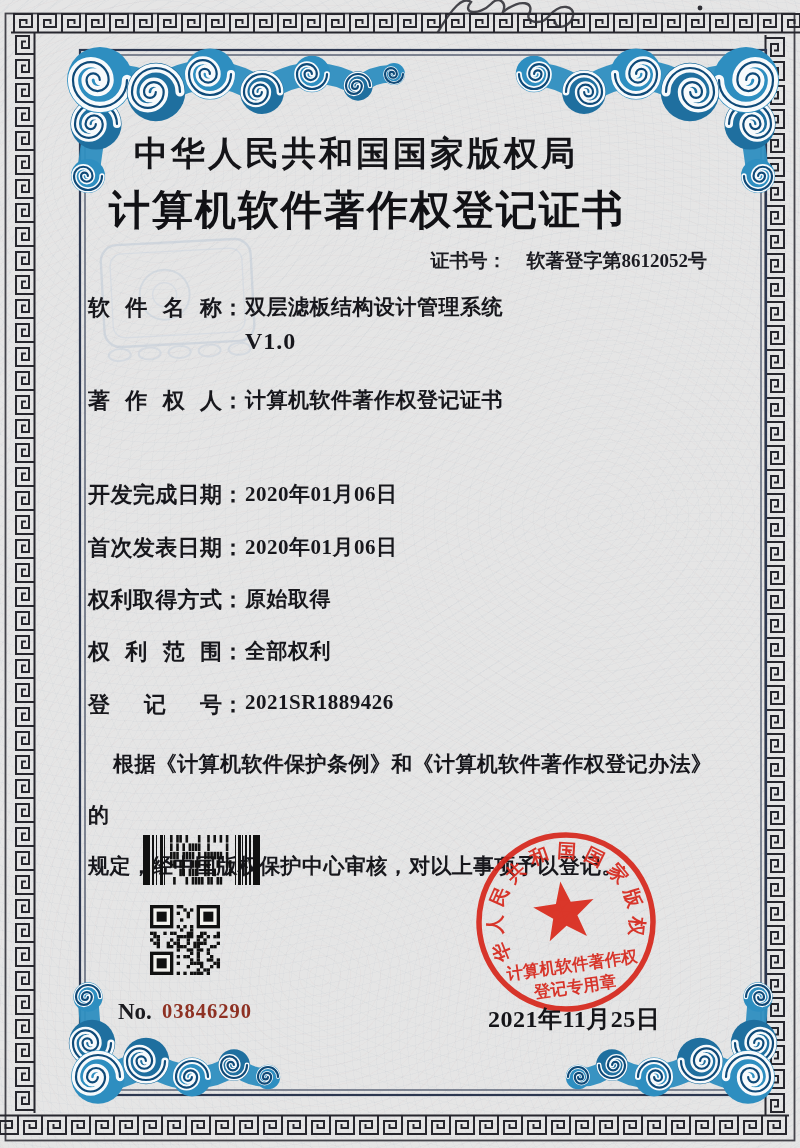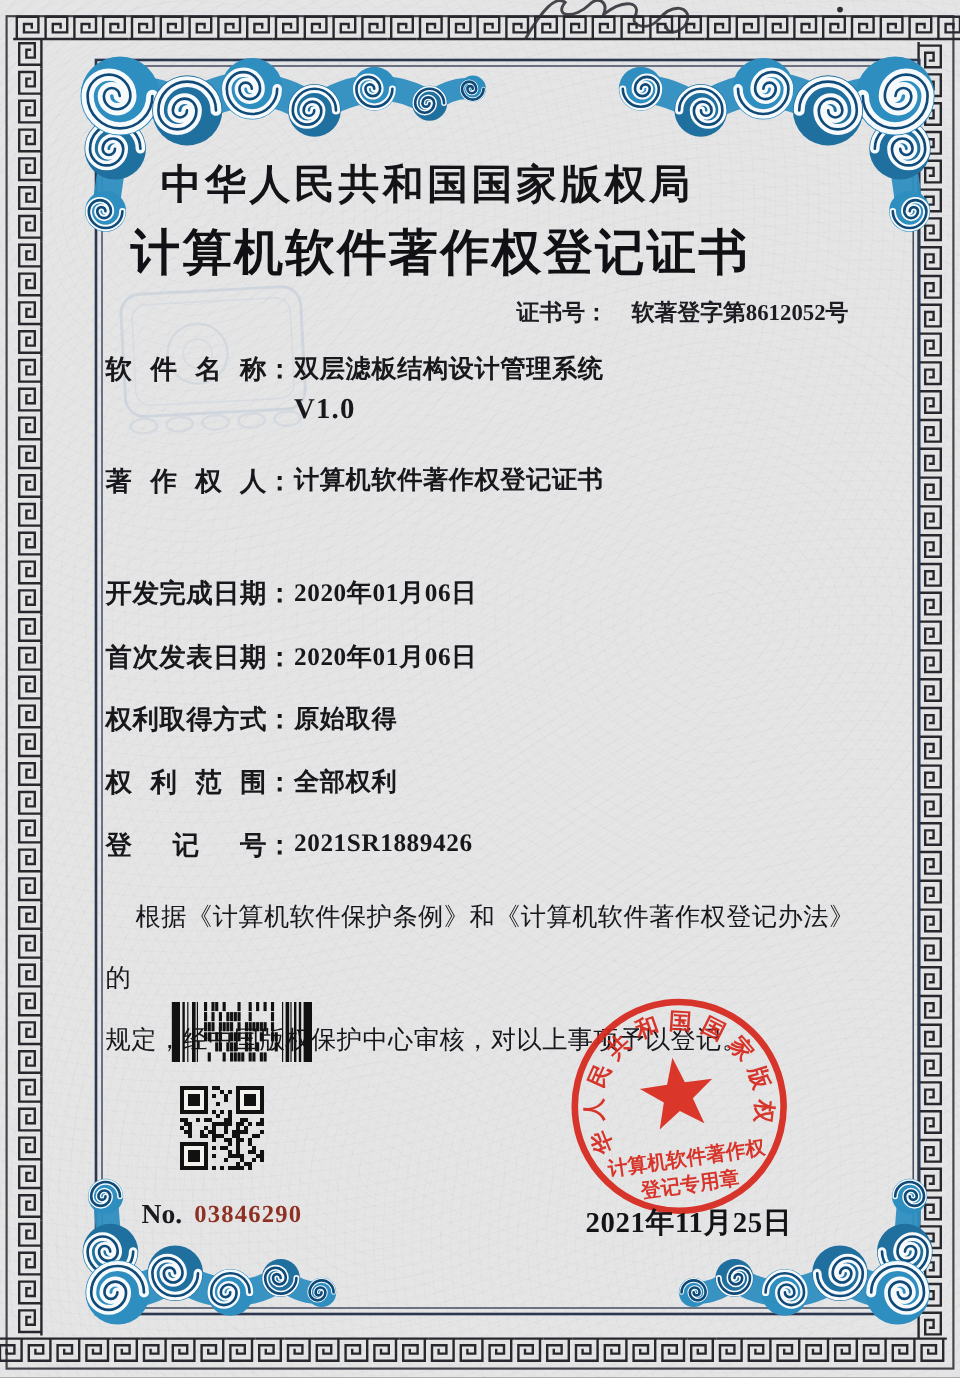--- a/index.html
+++ b/index.html
@@ -33,21 +33,21 @@
   .cert-no .v{margin-left:20px;}
   .field{position:absolute;left:88px;display:flex;align-items:flex-start;font-weight:700;font-size:22px;color:#17171c;}
   .field .lab{display:inline-flex;justify-content:space-between;width:134px;}
   .field .colon{width:22px;}
   .field .val{margin-left:1px;font-size:21px;letter-spacing:.5px;white-space:nowrap;}
   .field .val .v2{display:block;font-size:24px;letter-spacing:1px;margin-top:7px;}
   .f0{top:293px;} .f1{top:386px;} .f2{top:480px;} .f3{top:533px;}
   .f4{top:585px;} .f5{top:637px;} .f6{top:690px;}
   .statement{
     position:absolute;left:88px;top:739px;width:632px;
-    font-size:21px;font-weight:400;color:#17171c;letter-spacing:.4px;line-height:51px;
+    font-size:21px;font-weight:700;color:#17171c;letter-spacing:.4px;line-height:51px;
   }
   .statement .l1{text-indent:25px;display:block;}
   .statement .l2{display:block;}
   .serial{position:absolute;left:118px;top:999px;font-size:23px;font-weight:700;color:#1a1a1f;}
   .serial .num{font-size:20.5px;letter-spacing:1px;margin-left:10px;position:relative;top:-1px;}
   .issue-date{position:absolute;left:488px;top:1003px;font-size:24px;font-weight:800;color:#141418;letter-spacing:.5px;z-index:6;}
   .bc{position:absolute;left:143px;top:835px;}
   .qr{position:absolute;left:150px;top:905px;}
   .sealwrap{position:absolute;left:446px;top:800px;z-index:5;opacity:.93;}
 </style>

